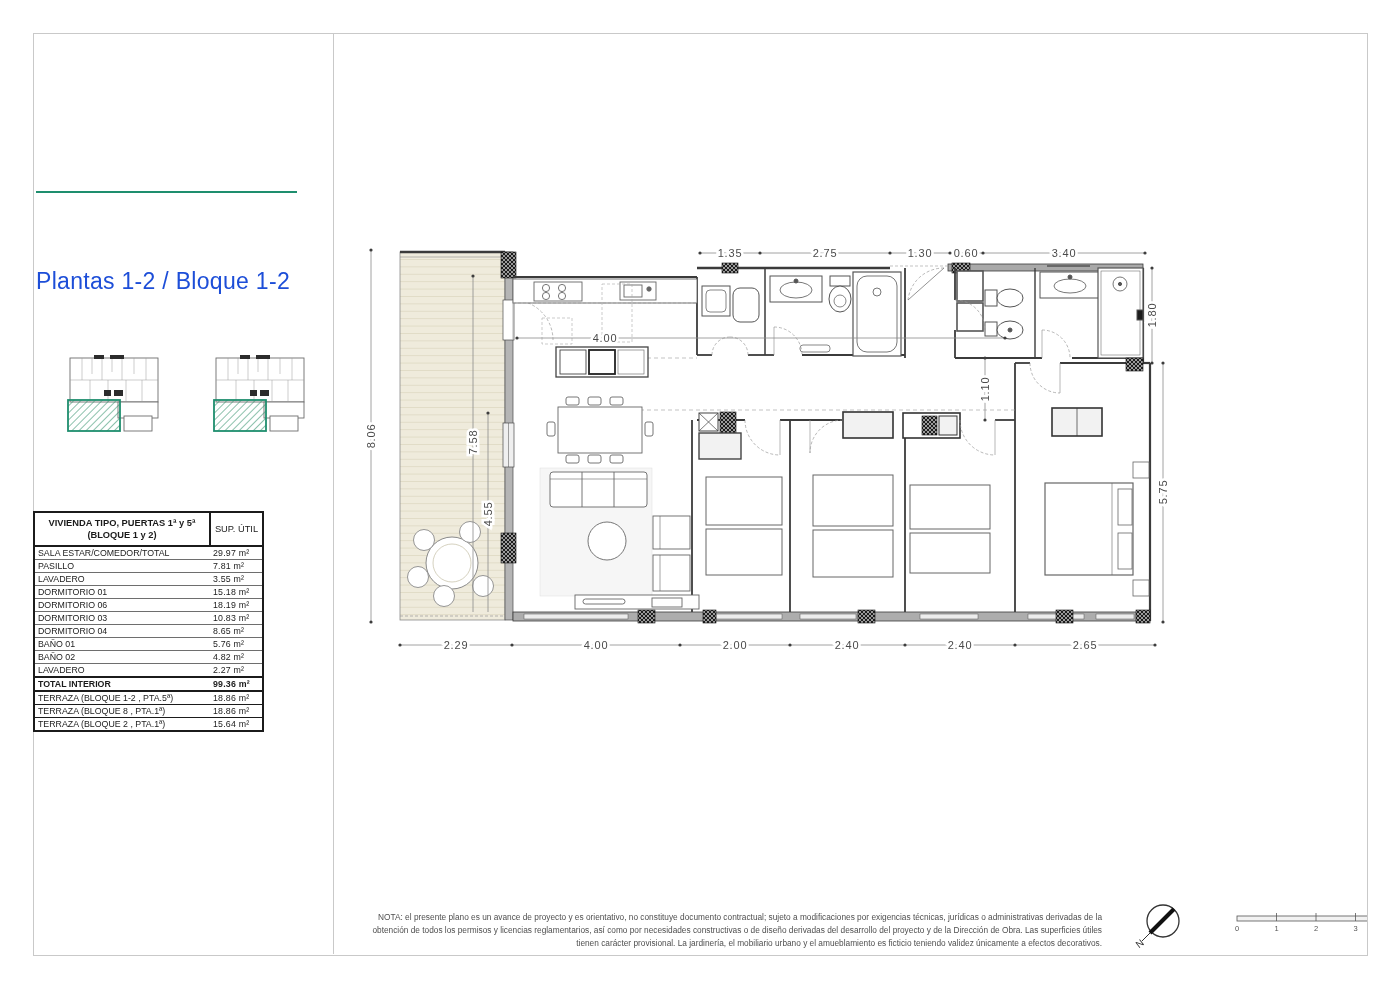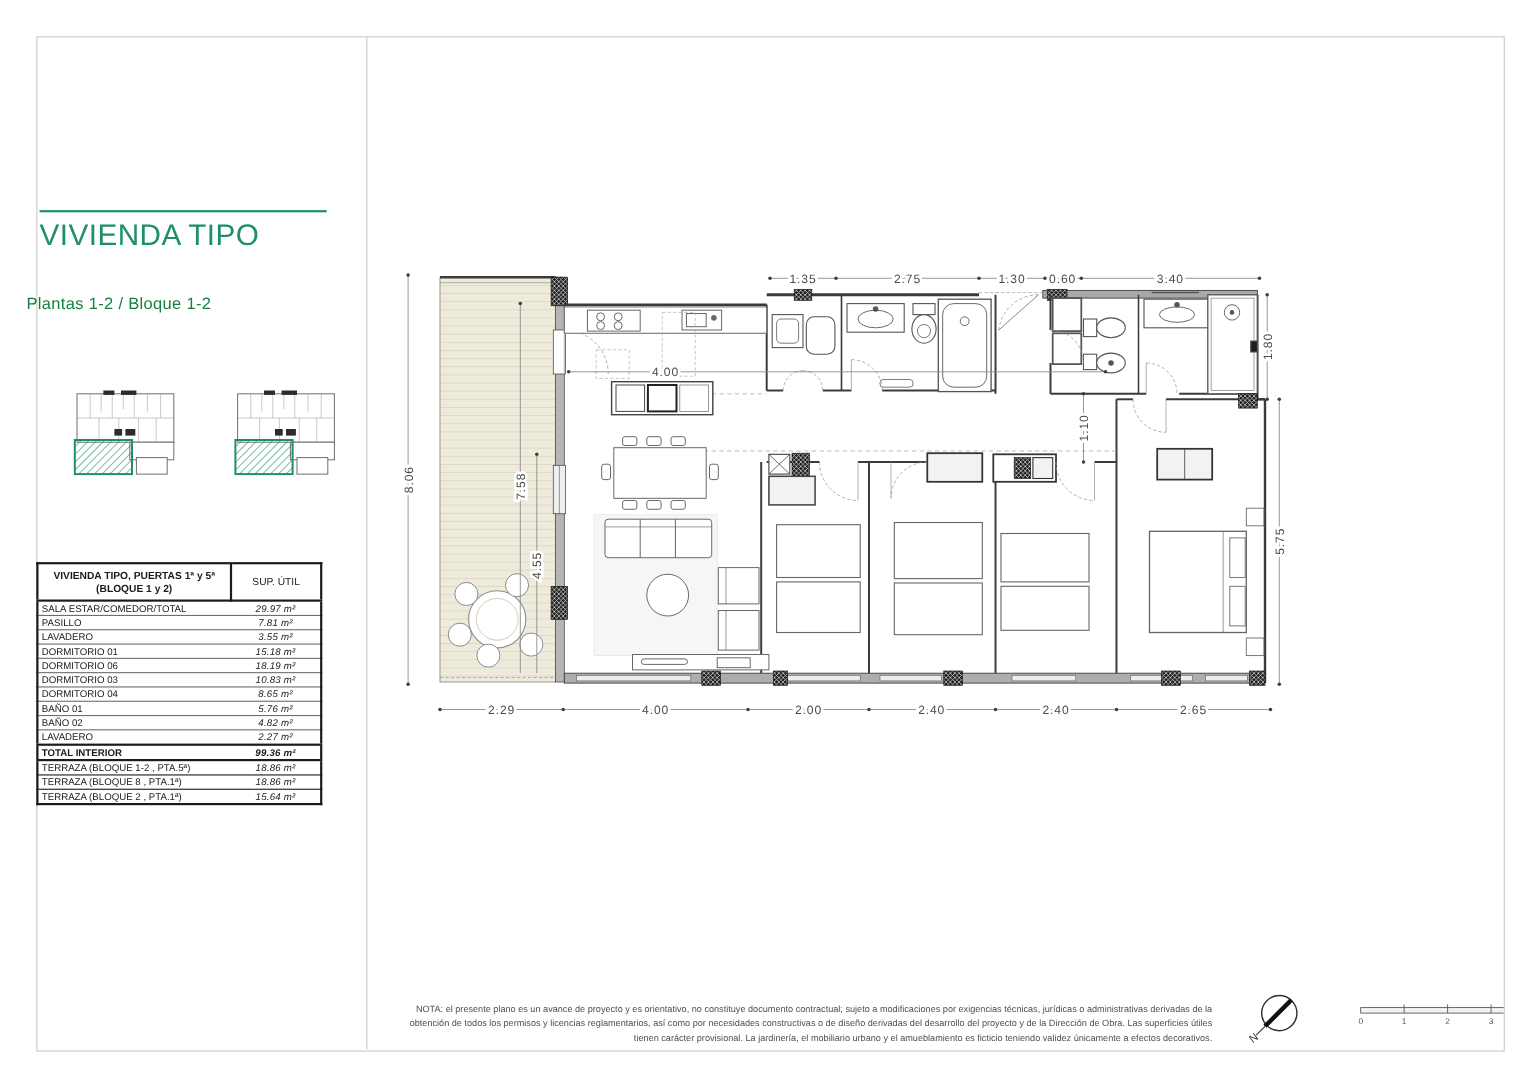--- a/index.html
+++ b/index.html
@@ -6,33 +6,33 @@
   .page{position:relative;width:1400px;height:990px;background:#ffffff;
         font-family:"Liberation Sans",sans-serif;overflow:hidden;}
   .frame{position:absolute;left:33px;top:33px;width:1333px;height:921px;
          border:1px solid #c9c9c9;}
   .panel-divider{position:absolute;left:333px;top:33px;width:1px;height:921px;background:#c9c9c9;}
 
   
   .accent-rule{position:absolute;left:36px;top:191px;width:261px;height:2px;background:#1e8e6e;}
   .sheet-title{position:absolute;left:36px;top:199px;font-size:27px;line-height:1.16;
                color:#1e8e6e;letter-spacing:.4px;font-weight:400;}
-  .sheet-subtitle{position:absolute;left:24px;top:268px;font-size:15px;color:#15803d;letter-spacing:.3px;}
+  .sheet-subtitle{position:absolute;left:36px;top:268px;font-size:23px;color:#1d4ed8;letter-spacing:.3px;}
   .keyplans{position:absolute;left:60px;top:350px;display:flex;gap:38px;}
 
   
-  .areas-table{position:absolute;left:33px;top:511px;width:260px;border-collapse:collapse;
+  .areas-table{position:absolute;left:33px;top:511px;width:231px;border-collapse:collapse;
                border:2px solid #1b1b1b;font-size:8.8px;color:#1b1b1b;table-layout:fixed;}
   .areas-table td{padding:0 3px;height:12px;line-height:12px;white-space:nowrap;overflow:hidden;}
   .hdr-name{width:168px;border-right:2px solid #1b1b1b;border-bottom:2px solid #1b1b1b;
             font-weight:bold;text-align:center;font-size:9.3px;line-height:1.3;height:32px !important;}
   .hdr-sup{border-bottom:2px solid #1b1b1b;font-weight:normal;text-align:center;font-size:9.3px;}
   .r td{border-bottom:1px solid #6e6e6e;}
   .lbl{text-align:left;}
-  .val{text-align:center;letter-spacing:.2px;font-style:italic;}
+  .val{text-align:left;letter-spacing:.2px;}
   .total-row td{border-top:2px solid #1b1b1b;border-bottom:2px solid #1b1b1b;font-weight:bold;}
   .terr-row td{border-bottom:1.6px solid #1b1b1b;}
 
   
   .dim{font-size:11px;fill:#4a4a4a;letter-spacing:.8px;text-anchor:middle;
        font-family:"Liberation Sans",sans-serif;paint-order:stroke;stroke:#ffffff;stroke-width:5px;}
   .tick{font-size:7.5px;fill:#555;text-anchor:middle;font-family:"Liberation Sans",sans-serif;}
   .north{font-size:10px;fill:#333;font-family:"Liberation Sans",sans-serif;}
 
   .note{position:absolute;left:365px;top:911px;width:737px;font-size:8.3px;line-height:1.55;
@@ -40,21 +40,20 @@
 </style>
 </head>
 <body>
 
 <div class="page">
   <div class="frame"></div>
   <div class="panel-divider"></div>
 
   <div class="accent-rule"></div>
   <div class="sheet-title">
-    <div>VIVIENDA TIPO</div>
   </div>
   <div class="sheet-subtitle">Plantas 1-2 / Bloque 1-2</div>
 
   <div class="keyplans">
 
     <svg width="108" height="86" viewBox="0 0 108 86">
       <defs>
         <pattern id="ghatch" width="5" height="5" patternUnits="userSpaceOnUse" patternTransform="rotate(45)">
           <line x1="0" y1="0" x2="0" y2="5" stroke="#2c8c66" stroke-width="1.1"></line>
         </pattern>

